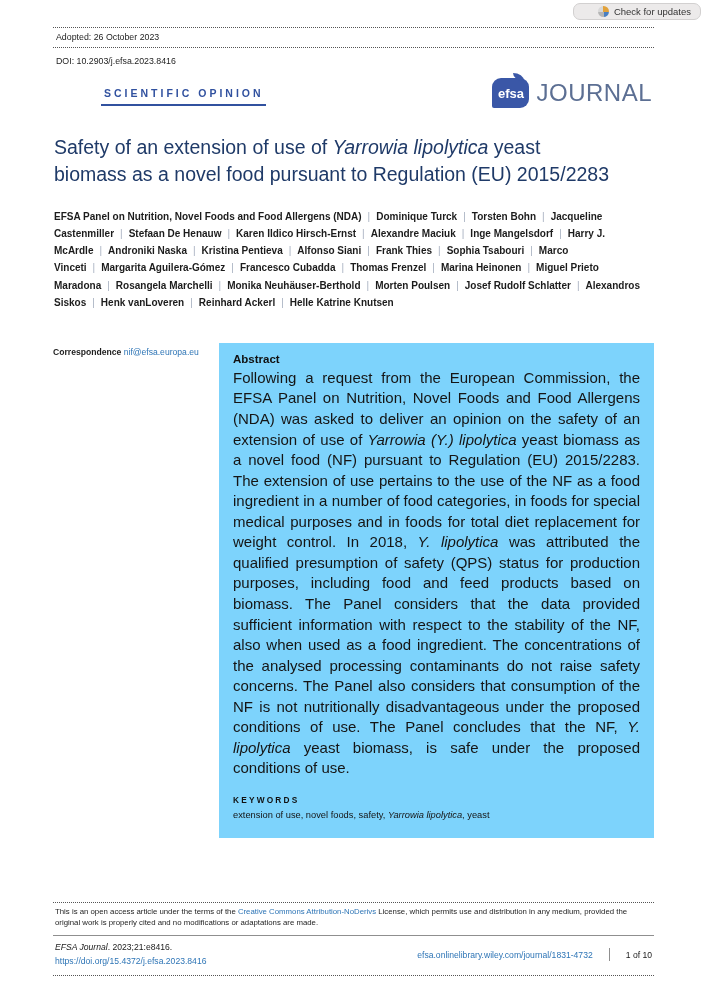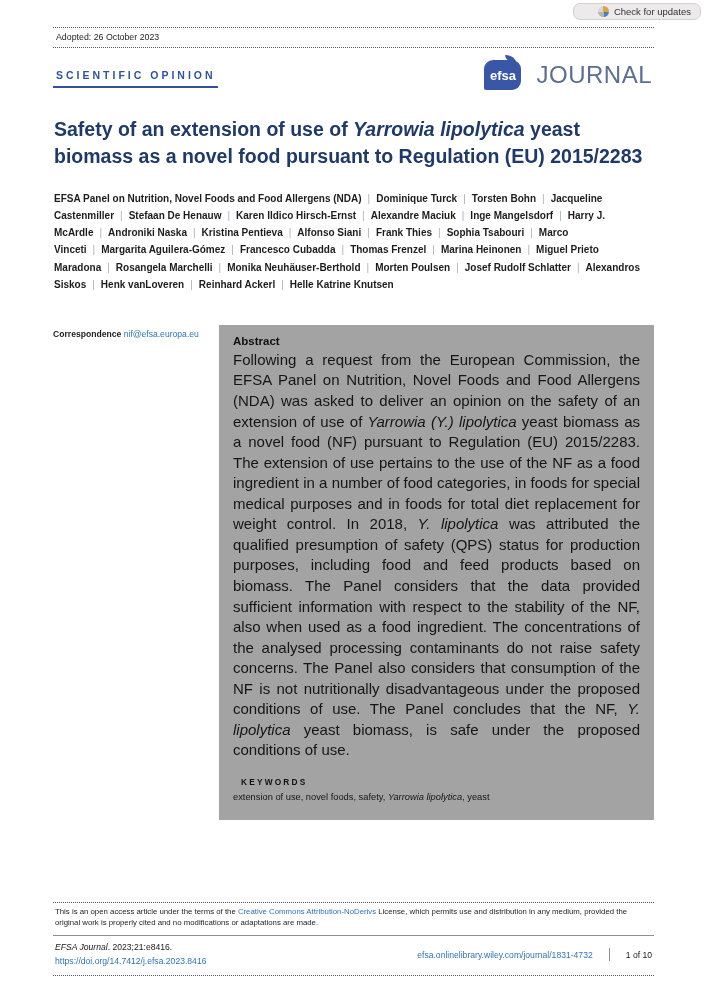--- a/index.html
+++ b/index.html
@@ -12,42 +12,42 @@
     border-radius:7px;padding:2px 9px 2px 24px;display:flex;align-items:center;gap:5px;
     font-size:9.5px;color:#333;cursor:pointer;}
   .badge-icon{width:11px;height:11px;border-radius:50%;flex:0 0 auto;
     background:conic-gradient(#e2a23b 0 95deg,#4a7fc1 95deg 180deg,#b5b5b5 180deg 270deg,#d8d8d8 270deg 360deg);}
 
   .rule-dotted{border-top:1px dotted #555;height:0;}
   .top-rule{margin-top:27px;}
   .adopted{font-size:8.8px;padding:4px 3px 5px;color:#1d1d1d;}
   .doi{font-size:8.8px;margin-top:8px;padding-left:3px;color:#1d1d1d;}
 
-  .header-row{display:flex;justify-content:space-between;align-items:flex-end;margin-top:12px;}
+  .header-row{display:flex;justify-content:space-between;align-items:flex-end;margin-top:12px;margin-left:48px;}
   .article-type{font-size:10.5px;font-weight:bold;color:#31519f;letter-spacing:3px;
     border-bottom:2px solid #31519f;padding:0 2px 5px 3px;margin-bottom:2px;}
-  .journal-logo{display:flex;align-items:center;gap:15px;padding-right:2px;}
+  .journal-logo{display:flex;align-items:center;gap:7px;padding-right:2px;}
   .efsa-mark{width:37px;height:30px;background:#3a57a7;border-radius:9px 9px 9px 2px;color:#fff;
     font-weight:bold;font-size:13px;display:flex;align-items:center;justify-content:center;position:relative;}
   .efsa-leaf{position:absolute;top:-5px;right:5px;width:11px;height:8px;background:#3a57a7;
     border-radius:0 100% 0 100%;}
   .journal-word{font-size:24px;color:#5c6f93;letter-spacing:0.5px;}
 
-  .title{margin-top:26px;font-size:19.5px;line-height:1.38;color:#1f3a68;font-weight:bold;padding-left:1px;}
+  .title{margin-top:26px;font-size:19.5px;line-height:1.38;color:#1f3a68;font-weight:normal;padding-left:1px;}
 
   .authors{margin-top:20px;font-size:10px;font-weight:bold;line-height:1.72;color:#1c1c1c;padding-left:1px;}
   .asep{color:#a7b0c0;font-weight:400;margin:0 6px;}
 
   .content-row{display:flex;margin-top:32px;gap:0;align-items:flex-start;}
   .correspondence{width:166px;font-size:8.6px;line-height:1.45;padding-top:3px;color:#1d1d1d;}
   .correspondence .lbl{font-weight:bold;}
-  .abstract-box{flex:1;background:#a3a3a3;padding:10px 14px 18px;}
+  .abstract-box{flex:1;background:#7dd3fc;padding:10px 14px 18px;}
   .abstract-heading{font-size:11.5px;font-weight:bold;margin:0 0 3px;color:#111;}
   .abstract-text{font-size:15px;line-height:1.37;text-align:justify;margin:0;color:#151515;}
-  .keywords-heading{margin:16px 8px 0;font-size:8.3px;font-weight:bold;letter-spacing:2.2px;color:#111;}
+  .keywords-heading{margin:16px 0 0;font-size:8.3px;font-weight:bold;letter-spacing:2.2px;color:#111;}
   .keywords-text{margin:5px 0 0;font-size:9.3px;color:#151515;}
 
   .bottom{position:absolute;left:53px;right:53px;bottom:24px;}
   .notes{font-size:7.8px;line-height:1.38;color:#1d1d1d;padding:4px 2px 7px;}
   .notes p{margin:0;}
   .mid-rule{border-top:1px solid #8f8f8f;height:0;}
   .footer-bar{display:flex;justify-content:space-between;align-items:center;padding:5px 2px 7px;}
   .footer-left{font-size:8.6px;line-height:1.55;}
   .footer-right{display:flex;align-items:center;gap:16px;font-size:8.6px;}
   .vsep{width:1px;height:13px;background:#8f8f8f;}
@@ -60,20 +60,21 @@
 <div class="page">
 
   <div class="check-badge">
     <span class="badge-icon"></span>
     <span>Check for updates</span>
   </div>
 
   <div class="rule-dotted top-rule"></div>
   <div class="adopted">Adopted: 26 October 2023</div>
   <div class="rule-dotted"></div>
+  <div class="doi">DOI: 10.2903/j.efsa.2023.8416</div>
 
   <div class="header-row">
     <div class="article-type">SCIENTIFIC OPINION</div>
     <div class="journal-logo">
       <div class="efsa-mark">
         <span class="efsa-leaf"></span>
         <span>efsa</span>
       </div>
       <div class="journal-word">JOURNAL</div>
     </div>
@@ -98,21 +99,21 @@
 
   <div class="bottom">
     <div class="rule-dotted"></div>
     <div class="notes">
       <p><span>This is an open access article under the terms of the </span><a href="#" class="lk">Creative Commons Attribution-NoDerivs</a><span> License, which permits use and distribution in any medium, provided the original work is properly cited and no modifications or adaptations are made.</span></p>
     </div>
     <div class="mid-rule"></div>
     <div class="footer-bar">
       <div class="footer-left">
         <div><span style="font-style: italic;">EFSA Journal</span><span>. 2023;21:e8416.</span></div>
-        <a href="#" class="lk">https://doi.org/14.7412/j.efsa.2023.8416</a>
+        <a href="#" class="lk">https://doi.org/15.4372/j.efsa.2023.8416</a>
       </div>
       <div class="footer-right">
         <a href="#" class="lk">efsa.onlinelibrary.wiley.com/journal/1831-4732</a>
         <span class="vsep"></span>
         <span class="page-num">1 of 10</span>
       </div>
     </div>
     <div class="rule-dotted"></div>
   </div>
 

